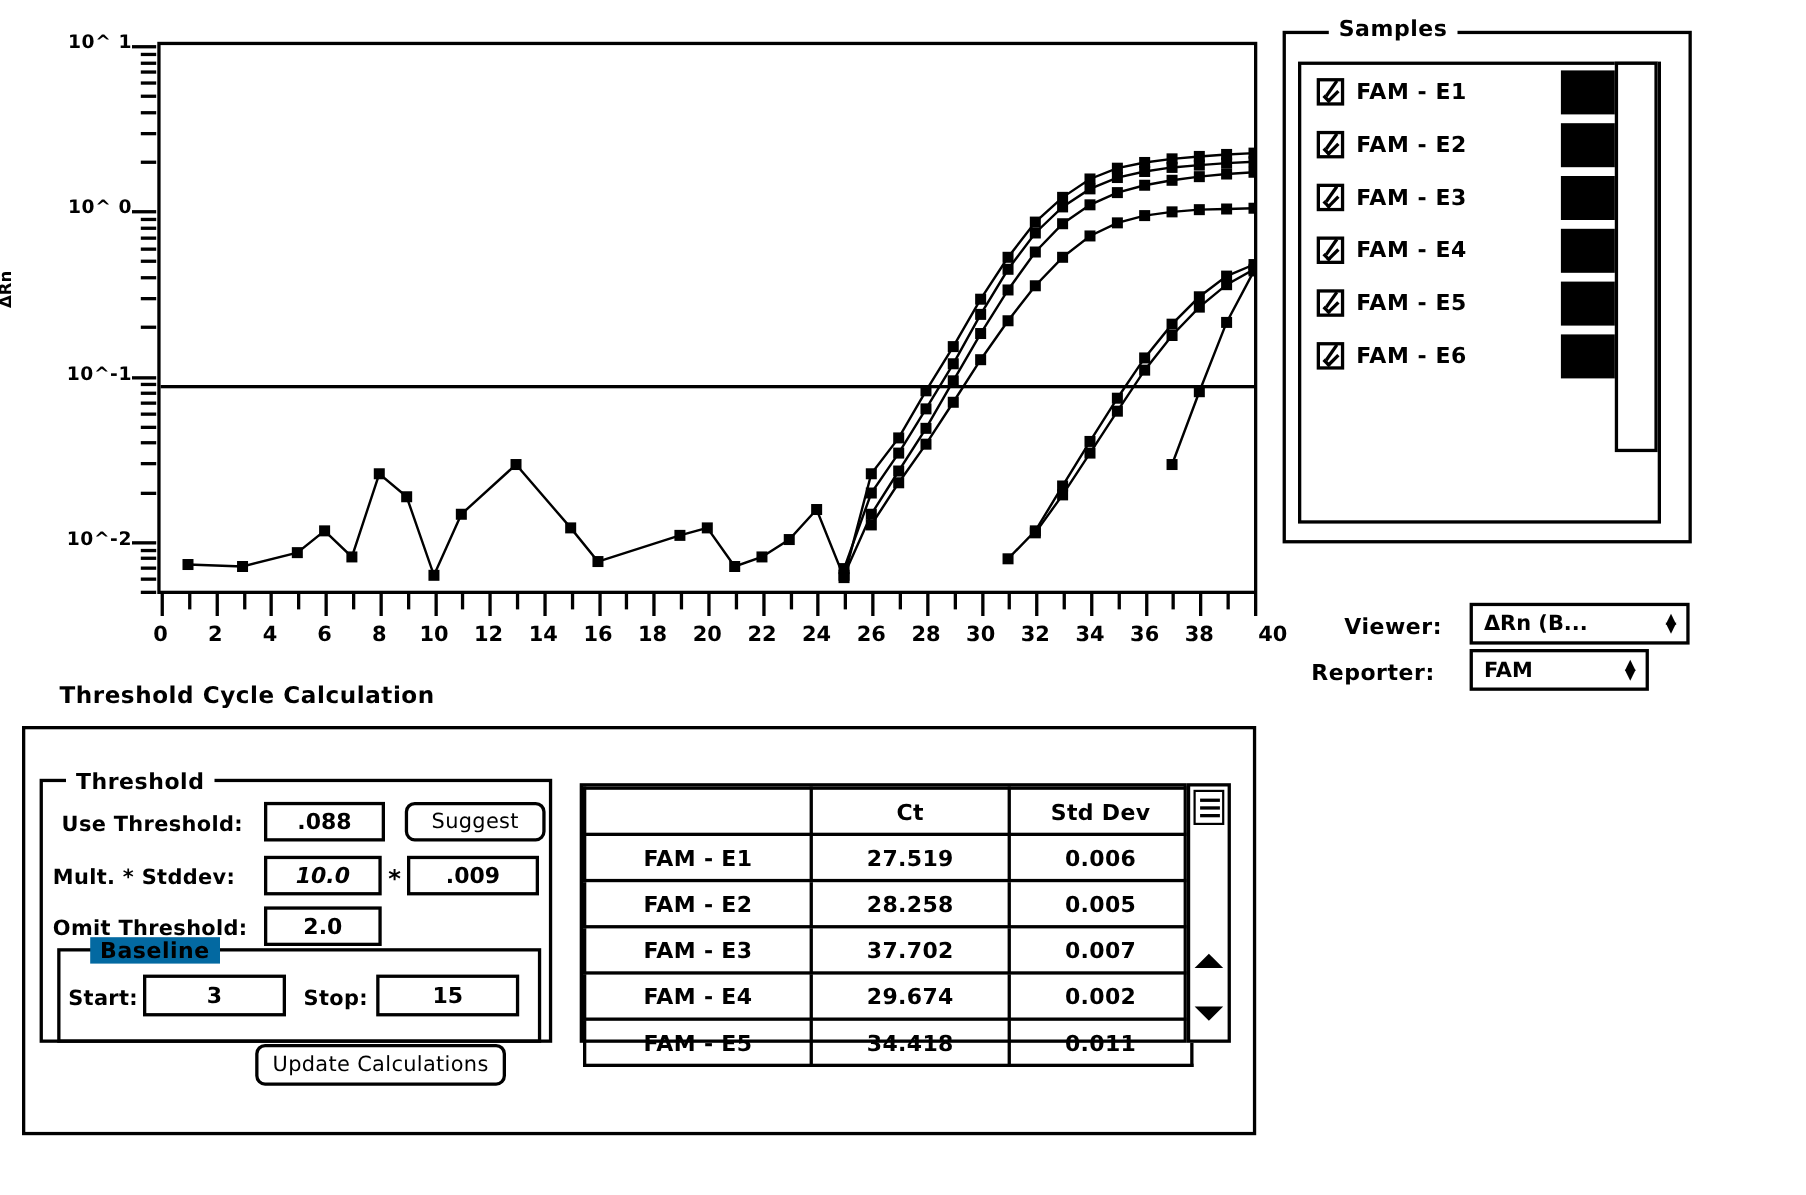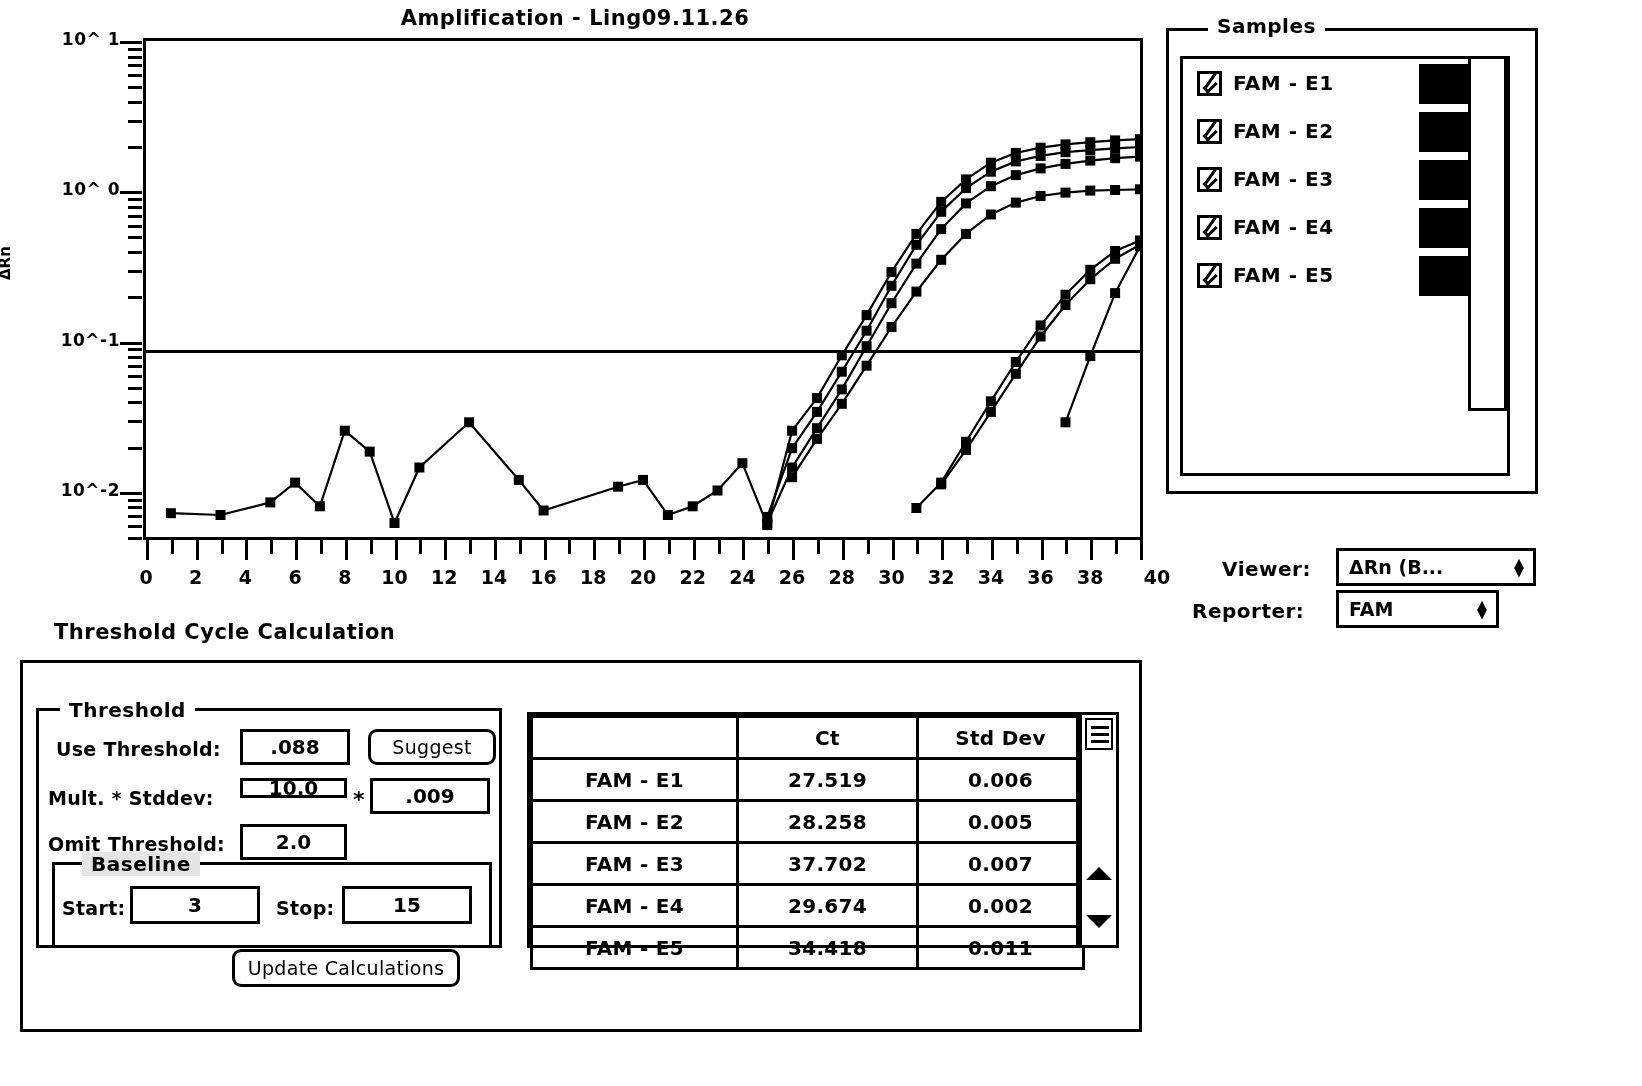--- a/index.html
+++ b/index.html
@@ -69,21 +69,21 @@
   #thr-legend{position:absolute;left:60px;top:698px;background:#fff;padding:0 9px;
      font-size:20px;font-weight:bold;letter-spacing:.5px;}
   .frm-label{position:absolute;font-size:19px;font-weight:bold;letter-spacing:.3px;white-space:nowrap;}
   .field{position:absolute;border:3px solid #000;background:#fff;box-sizing:border-box;
      display:flex;align-items:center;justify-content:center;font-size:20px;font-weight:bold;}
   .btn{position:absolute;border:3px solid #000;background:#fff;box-sizing:border-box;
      border-radius:9px;display:flex;align-items:center;justify-content:center;
      font-size:19px;font-weight:normal;letter-spacing:.3px;}
   #bl-group{position:absolute;left:52px;top:862px;width:440px;height:86px;
      border:3px solid #000;box-sizing:border-box;}
-  #bl-legend{position:absolute;left:82px;top:852px;background:#e5e5e5;padding:0 9px;
+  #bl-legend{position:absolute;left:82px;top:852px;background:#0369a1;padding:0 9px;
      font-size:20px;font-weight:bold;letter-spacing:.5px;}
 
   
   #results{position:absolute;left:527px;top:712px;width:552px;height:236px;
      border:3px solid #000;box-sizing:border-box;border-collapse:collapse;}
   table#res-table{border-collapse:collapse;width:100%;height:100%;table-layout:fixed;}
   #res-table td,#res-table th{border:3px solid #000;font-size:20px;font-weight:bold;
      text-align:center;padding:0;height:39px;letter-spacing:.3px;}
   #res-table col.c1{width:206px;}
   #res-table col.c2{width:180px;}
@@ -99,21 +99,20 @@
   .sb-down{border-left:13px solid transparent;border-right:13px solid transparent;
      border-top:13px solid #000;top:200px;}
 
   svg{display:block;}
 </style>
 </head>
 <body>
 
 <div id="chart-area">
 
-  <div id="chart-title">Amplification -  Ling09.11.26</div>
 
   <div id="ylabel">ΔRn</div>
 
   <div id="ytick-area">
       <div class="ylab" style="left: 0px; top: 29px;">10^ 1</div>
       <div class="ymtL" style="top: 41px;"></div>
       <div class="ylab" style="left: 0px; top: 179.256px;">10^ 0</div>
       <div class="ymtL" style="top: 191.256px;"></div>
       <div class="ylab" style="left: 0px; top: 329.512px;">10^-1</div>
       <div class="ymtL" style="top: 341.512px;"></div>
@@ -370,20 +369,25 @@
     <div class="sample-row">
       <div class="cbx"></div>
       <span class="slabel">FAM - E4</span>
       <div class="swatch"></div>
     </div>
     <div class="sample-row">
       <div class="cbx"></div>
       <span class="slabel">FAM - E5</span>
       <div class="swatch"></div>
     </div>
+    <div class="sample-row">
+      <div class="cbx"></div>
+      <span class="slabel">FAM - E6</span>
+      <div class="swatch"></div>
+    </div>
   </div>
 <div id="samples-scroll"></div>
 
 <div class="cmb-label" style="left:1222px;top:557px;">Viewer:</div>
 <div class="combo" style="left:1336px;top:548px;width:200px;height:38px;">
   <span>ΔRn (B...</span>
   <span class="combo-arrow">▲<br>▼</span>
 </div>
 
 <div class="cmb-label" style="left:1192px;top:599px;">Reporter:</div>
@@ -396,21 +400,21 @@
 <div id="tcc-legend">Threshold Cycle Calculation</div>
 
 <div id="thr-group"></div>
 <div id="thr-legend">Threshold</div>
 
 <div class="frm-label" style="left:56px;top:738px;">Use Threshold:</div>
 <div class="field" style="left:240px;top:729px;width:110px;height:36px;">.088</div>
 <div class="btn" style="left:368px;top:729px;width:128px;height:36px;">Suggest</div>
 
 <div class="frm-label" style="left:48px;top:787px;">Mult. * Stddev:</div>
-<div class="field" style="left:240px;top:778px;width:107px;height:20px;">10.0</div>
+<div class="field" style="left:240px;top:778px;width:107px;height:36px;font-style:italic;">10.0</div>
 <div class="frm-label" style="left:353px;top:787px;font-size:22px;">*</div>
 <div class="field" style="left:370px;top:778px;width:120px;height:36px;">.009</div>
 
 <div class="frm-label" style="left:48px;top:833px;">Omit Threshold:</div>
 <div class="field" style="left:240px;top:824px;width:107px;height:36px;">2.0</div>
 
 <div id="bl-group"></div>
 <div id="bl-legend">Baseline</div>
 <div class="frm-label" style="left:62px;top:897px;">Start:</div>
 <div class="field" style="left:130px;top:886px;width:130px;height:38px;">3</div>

